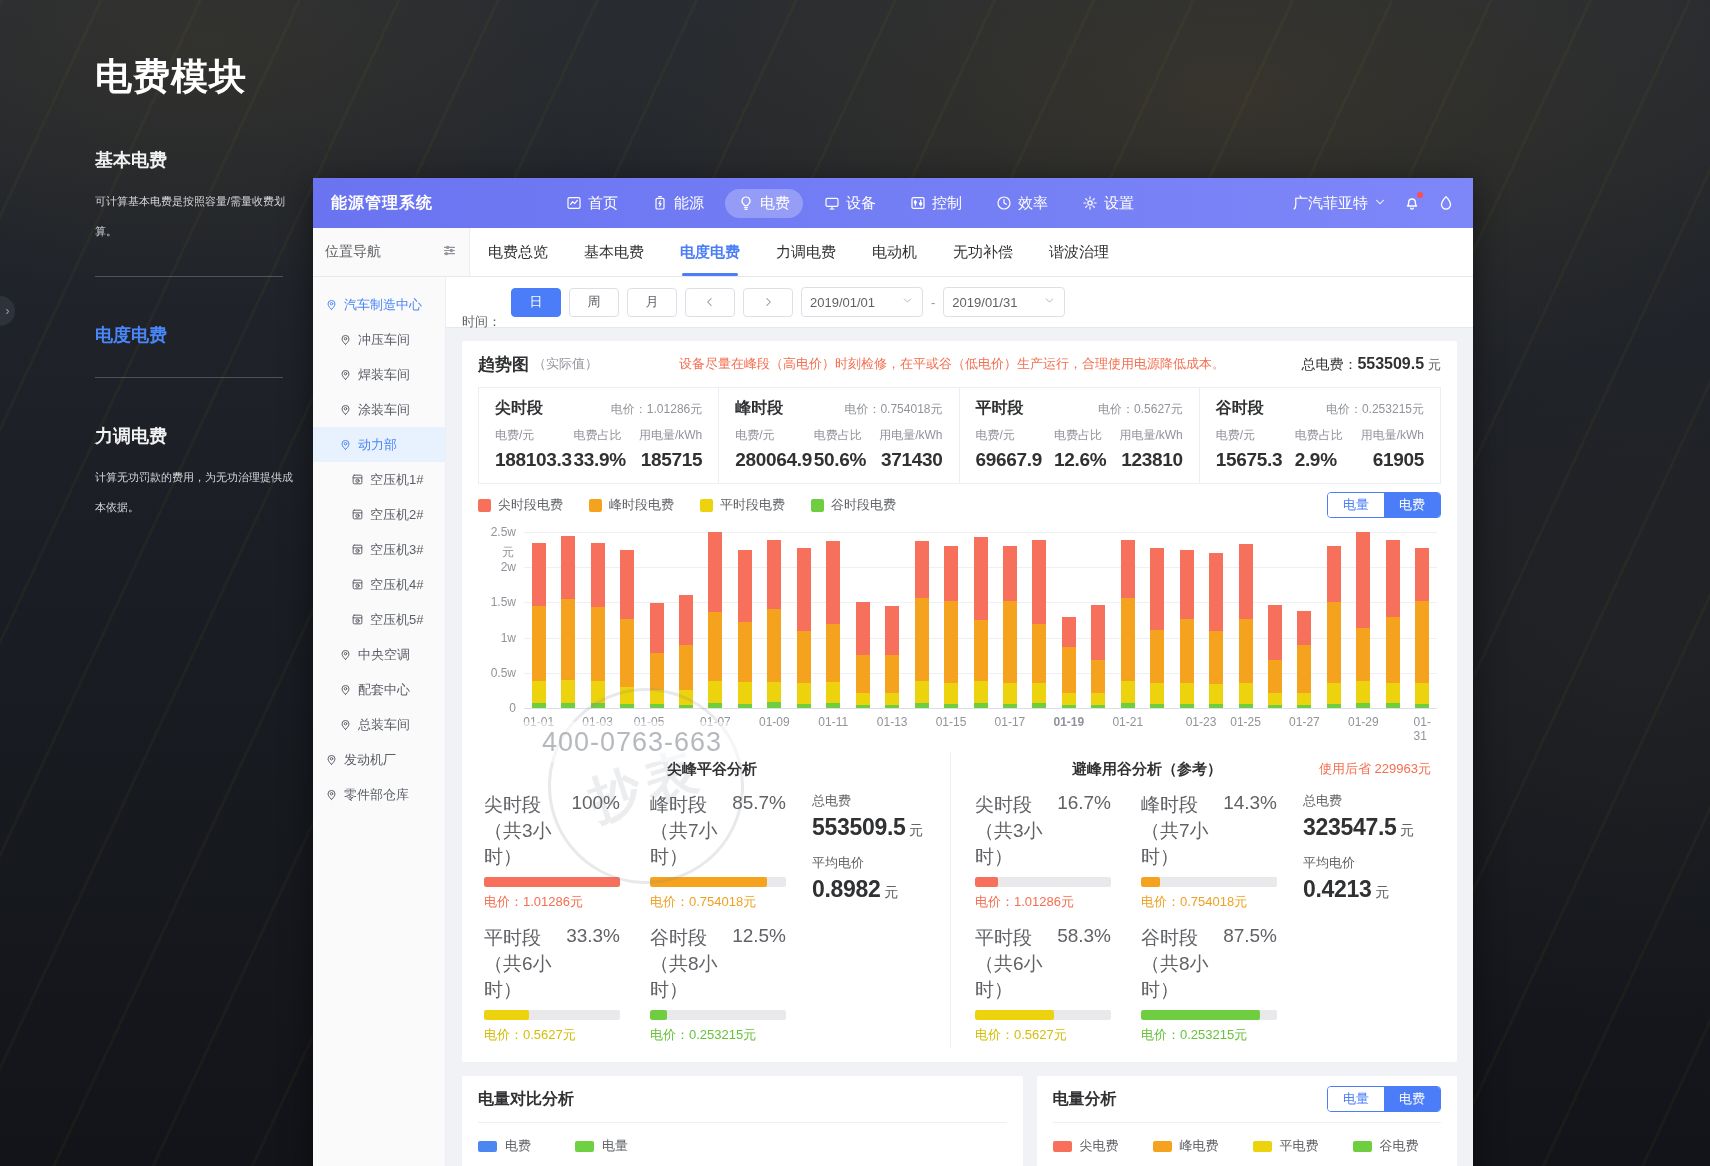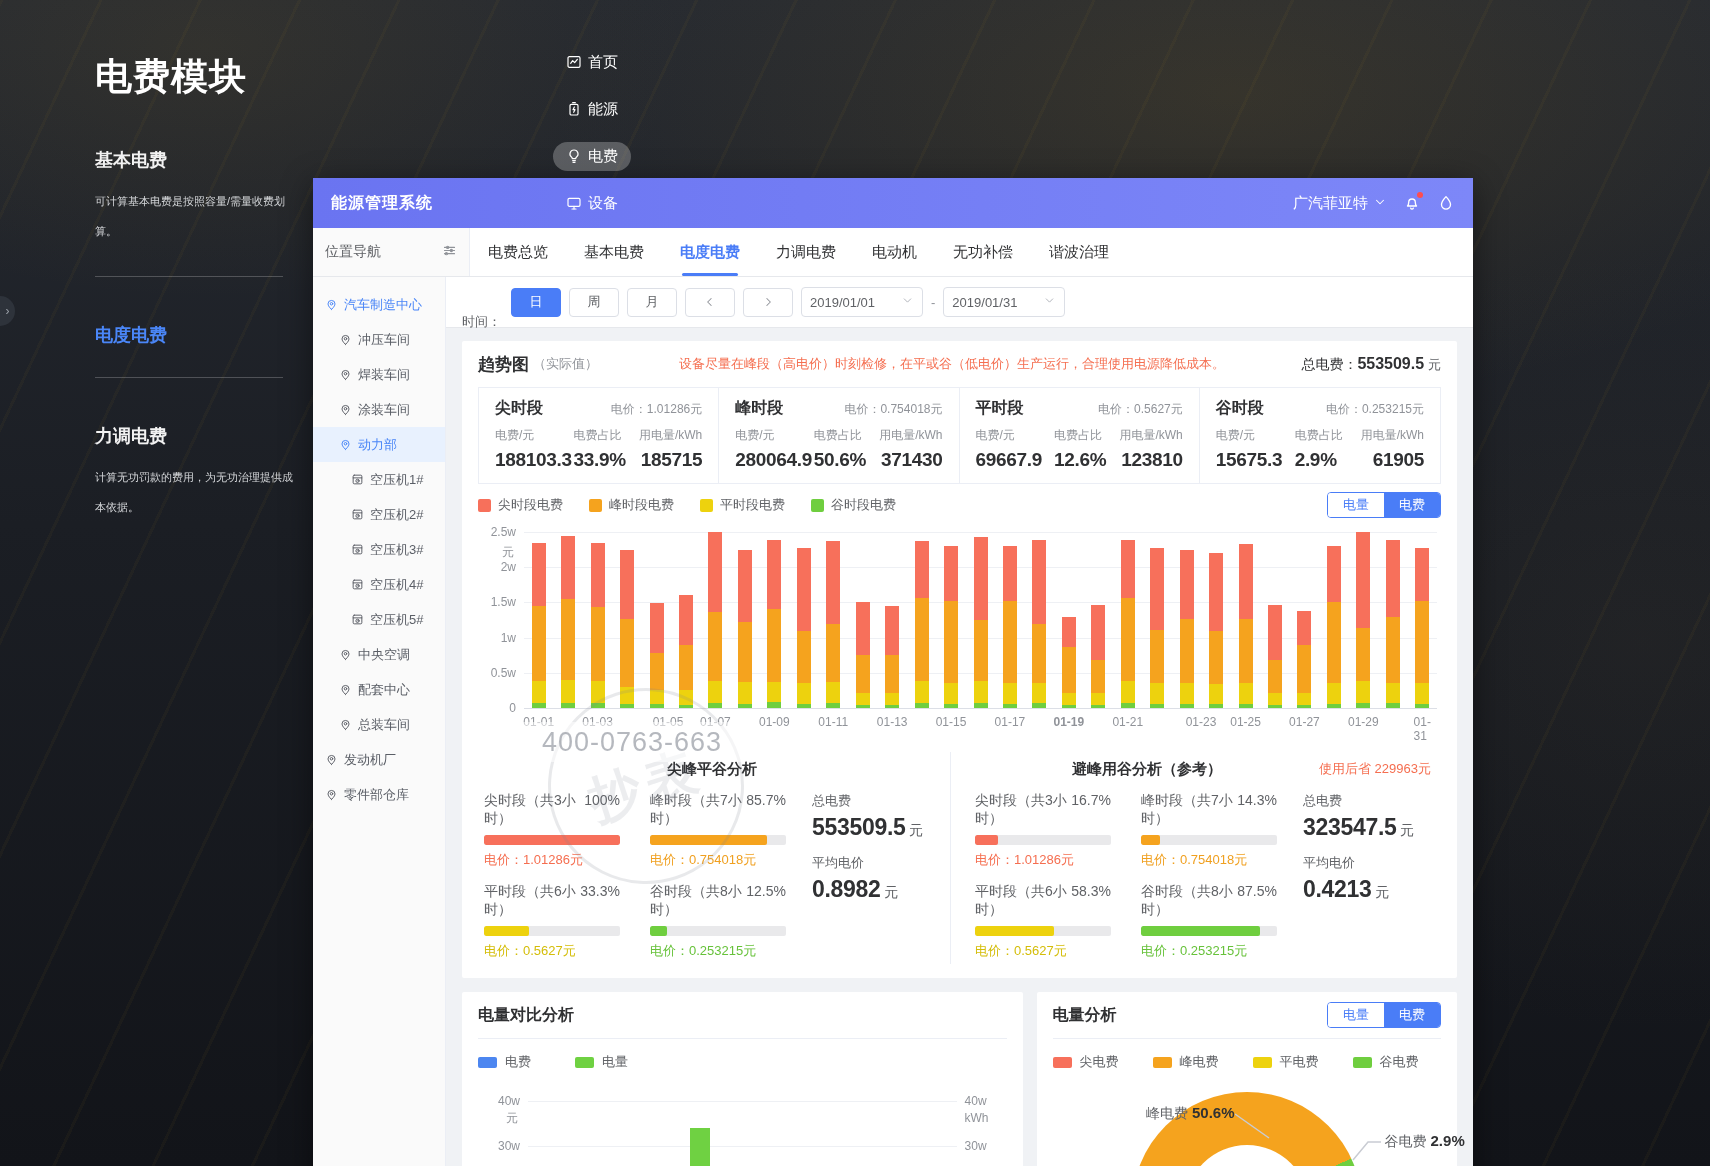--- a/index.html
+++ b/index.html
@@ -25,21 +25,21 @@
   .edge-handle{position:absolute;left:0;top:296px;width:15px;height:30px;background:#2e333b;
     border-radius:0 15px 15px 0;color:#9aa0a8;display:flex;align-items:center;justify-content:center;
     font-size:12px;cursor:pointer;}
   
   .app{position:absolute;left:313px;top:178px;width:1160px;height:1010px;background:#fff;
     display:flex;flex-direction:column;box-shadow:0 6px 30px rgba(0,0,0,.45);}
   
   .topnav{height:50px;flex:0 0 50px;background:linear-gradient(90deg,#6a74f1 0%,#7d87f8 100%);
     display:flex;align-items:center;color:#fff;padding:0 18px;}
   .brand{font-size:16px;letter-spacing:1px;font-weight:bold;}
-  .nav-items{display:flex;align-items:center;gap:18px;margin-left:120px;flex-direction:column;}
+  .nav-items{display:flex;align-items:center;gap:8px;margin-left:120px;}
   .nav-item{display:flex;align-items:center;gap:6px;font-size:15px;padding:5px 13px;border-radius:15px;cursor:pointer;white-space:nowrap;}
   .nav-item.active{background:rgba(255,255,255,.25);}
   .nav-item svg{display:block;}
   .nav-right{margin-left:auto;display:flex;align-items:center;gap:16px;}
   .user{display:flex;align-items:center;gap:5px;font-size:15px;cursor:pointer;}
   .icon-btn{position:relative;cursor:pointer;display:flex;}
   .bell-dot{position:absolute;right:-2px;top:-2px;width:6px;height:6px;border-radius:50%;background:#ff4d4f;}
   
   .row2{height:48px;flex:0 0 48px;display:flex;border-bottom:1px solid #e6e8ec;}
   .side-head{width:132px;flex:0 0 132px;background:#fafafa;border-right:1px solid #ebeef5;
@@ -108,21 +108,21 @@
   .xlab{position:absolute;top:calc(100% + 7px);transform:translateX(-50%);font-size:12px;color:#909399;}
   
   .analysis{display:flex;margin-top:20px;}
   .an-half{flex:1;padding:0 10px 4px 6px;}
   .an-half.right{border-left:1px solid #ebeef5;padding-left:24px;}
   .an-head{display:flex;align-items:center;height:34px;margin-bottom:6px;}
   .an-title{font-size:15px;font-weight:bold;color:#303133;margin:0 auto;}
   .an-save{font-size:13px;color:#f56e50;white-space:nowrap;}
   .an-grid{display:flex;gap:26px;}
   .an-items{display:grid;grid-template-columns:1fr 1fr;column-gap:30px;row-gap:14px;flex:1;}
-  .an-item .top{display:flex;justify-content:space-between;font-size:14px;color:#606266;}
+  .an-item .top{display:flex;justify-content:space-between;font-size:19px;color:#606266;}
   .an-item .track{height:10px;background:#e9e9eb;border-radius:2px;margin:7px 0 6px;overflow:hidden;}
   .an-item .fill{height:100%;border-radius:2px;}
   .an-item .price{font-size:13px;}
   .an-summary{width:128px;flex:0 0 128px;display:flex;flex-direction:column;gap:13px;}
   .sum-l{font-size:13px;color:#606266;margin-bottom:4px;}
   .sum-v{font-size:23px;font-weight:bold;color:#303133;letter-spacing:-.3px;}
   .sum-v .u{font-size:14px;font-weight:normal;color:#606266;}
   
   .bottom{display:flex;gap:14px;margin-top:14px;}
   .bcard{padding:0 16px;position:relative;}
@@ -577,21 +577,21 @@
                     <div class="seg" style="height: 16.896px; background: rgb(237, 210, 14);"></div>
                     <div class="seg" style="height: 68.288px; background: rgb(245, 163, 30);"></div>
                     <div class="seg" style="height: 68.992px; background: rgb(247, 112, 91);"></div>
                   </div>
                   <div class="bar-col" style="left: 125.532px;">
                     <div class="seg" style="height: 3.52px; background: rgb(111, 206, 63);"></div>
                     <div class="seg" style="height: 14.08px; background: rgb(237, 210, 14);"></div>
                     <div class="seg" style="height: 37.312px; background: rgb(245, 163, 30);"></div>
                     <div class="seg" style="height: 49.984px; background: rgb(247, 112, 91);"></div>
                   </div>
-                  <span class="xlab" style="left: 144px;">01-05</span>
+                  <span class="xlab" style="left: 125px;">01-05</span>
                   <div class="bar-col" style="left: 154.984px;">
                     <div class="seg" style="height: 2.816px; background: rgb(111, 206, 63);"></div>
                     <div class="seg" style="height: 14.784px; background: rgb(237, 210, 14);"></div>
                     <div class="seg" style="height: 45.76px; background: rgb(245, 163, 30);"></div>
                     <div class="seg" style="height: 49.28px; background: rgb(247, 112, 91);"></div>
                   </div>
                   <div class="bar-col" style="left: 184.435px;">
                     <div class="seg" style="height: 4.928px; background: rgb(111, 206, 63);"></div>
                     <div class="seg" style="height: 21.824px; background: rgb(237, 210, 14);"></div>
                     <div class="seg" style="height: 68.992px; background: rgb(245, 163, 30);"></div>

